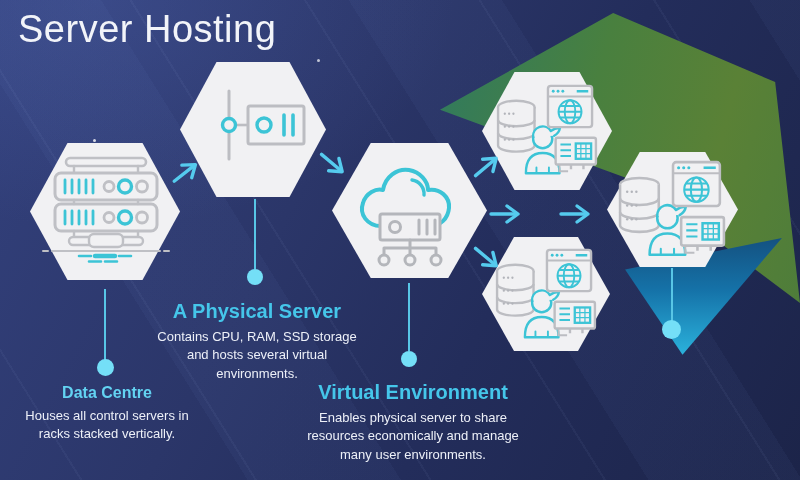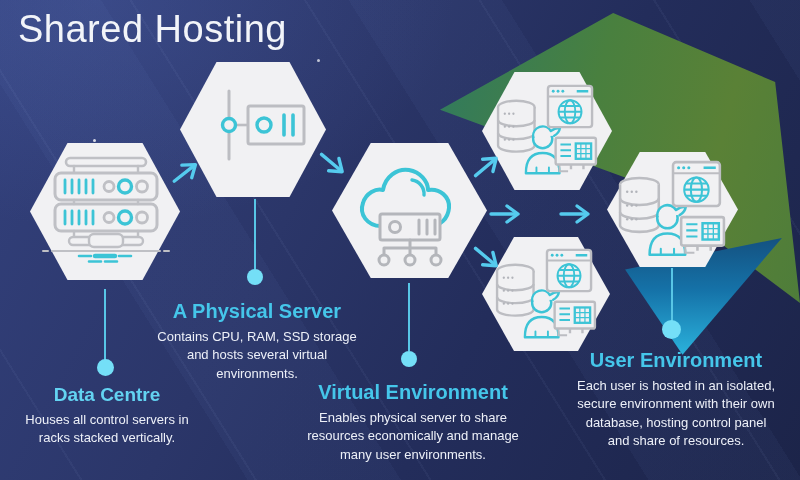--- a/index.html
+++ b/index.html
@@ -40,42 +40,42 @@
   .hex-ut { left:482px; top:72px;  width:130px; height:118px; }
   .hex-ub { left:482px; top:237px; width:128px; height:114px; }
   .hex-um { left:607px; top:152px; width:131px; height:115px; }
   .icon-svg { position:absolute; z-index:3; }
   .arrow { position:absolute; width:34px; height:22px; z-index:3;
     stroke:#55cbee; stroke-width:3.4; fill:none; stroke-linecap:round; stroke-linejoin:round; }
   .connector { position:absolute; width:2px; background:#58c6e6; z-index:3; }
   .dot { position:absolute; border-radius:50%; background:#74dff7; z-index:4; }
   .label { position:absolute; z-index:5; text-align:center; }
   .label h2 { font-size:20px; font-weight:bold; color:#45c6ea; margin-bottom:5px; }
-  .label.light h2 { color:#63d3f2; font-size:19px; }
+  .label.light h2 { color:#63d3f2; font-size:16px; }
   .label p { font-size:13px; line-height:1.42; color:#edf0f8; white-space:pre-line; }
   .lbl-dc { left:2px;   top:384px; width:210px; }
   .lbl-ps { left:147px; top:300px; width:220px; }
   .lbl-ve { left:296px; top:381px; width:234px; }
   .lbl-ue { left:556px; top:349px; width:240px; }
   .spark { position:absolute; z-index:2; border-radius:50%; }
   .spark.plus { border-radius:0; }
   .plus-t { background:linear-gradient(#3cc4d6,#3cc4d6) center/100% 1.6px no-repeat,
             linear-gradient(#3cc4d6,#3cc4d6) center/1.6px 100% no-repeat; }
   .plus-w { background:linear-gradient(rgba(255,255,255,.55),rgba(255,255,255,.55)) center/100% 1.4px no-repeat,
             linear-gradient(rgba(255,255,255,.55),rgba(255,255,255,.55)) center/1.4px 100% no-repeat; }
 </style>
 </head>
 <body>
 
 <div class="canvas">
   <div class="stripes"></div>
   <div class="bg-green"></div>
   <div class="bg-triangle"></div>
 
-  <h1 class="title">Shared Hosting</h1>
+  <h1 class="title">Server Hosting</h1>
 
   <div class="spark" style="left:93px;top:139px;width:3px;height:3px;background:rgba(255,255,255,.8)"></div>
   <div class="spark plus plus-t" style="left:123px;top:147px;width:8px;height:8px"></div>
   <div class="spark plus plus-w" style="left:52px;top:184px;width:7px;height:7px"></div>
   <div class="spark" style="left:164px;top:191px;width:4px;height:4px;background:#3cc4d6"></div>
   <div class="spark" style="left:211px;top:139px;width:3px;height:3px;background:rgba(255,255,255,.8)"></div>
   <div class="spark" style="left:88px;top:240px;width:3px;height:3px;background:#3cc4d6"></div>
   <div class="spark" style="left:317px;top:59px;width:3px;height:3px;background:rgba(255,255,255,.7)"></div>
 
   <div class="hex hex-dc"></div>
@@ -248,20 +248,13 @@
     <p>Enables physical server to share
 resources economically and manage
 many user environments.</p>
   </div>
   <div class="label lbl-ps">
     <h2>A Physical Server</h2>
     <p>Contains CPU, RAM, SSD storage
 and hosts several virtual
 environments.</p>
   </div>
-  <div class="label lbl-ue">
-    <h2>User Environment</h2>
-    <p>Each user is hosted in an isolated,
-secure environment with their own
-database, hosting control panel
-and share of resources.</p>
-  </div>
 </div>
 
 </body></html>

